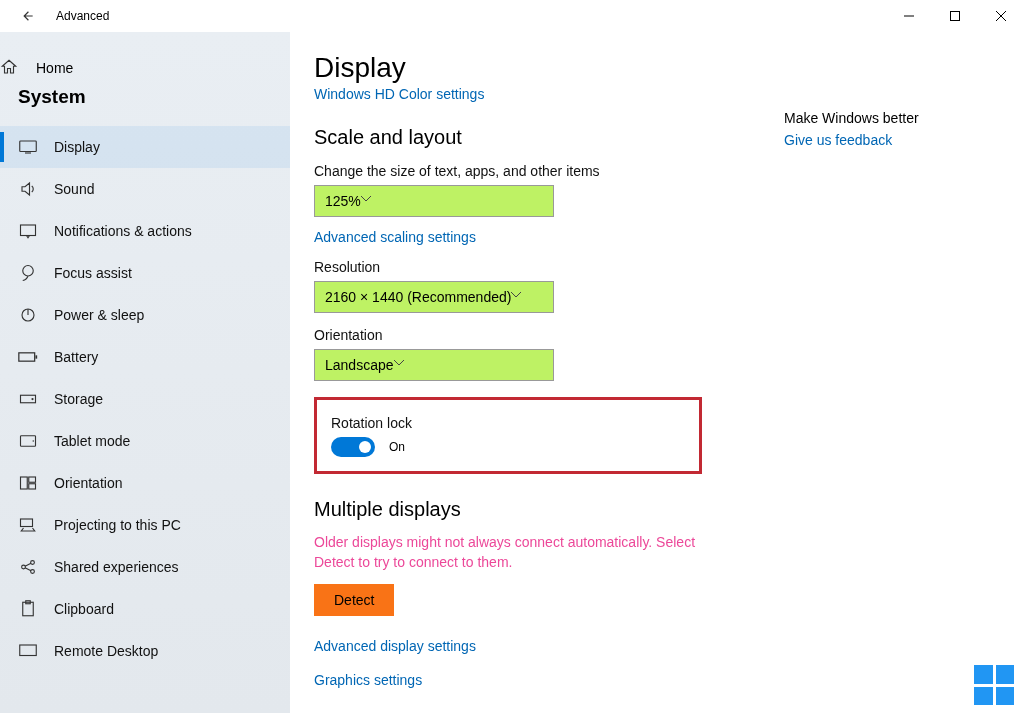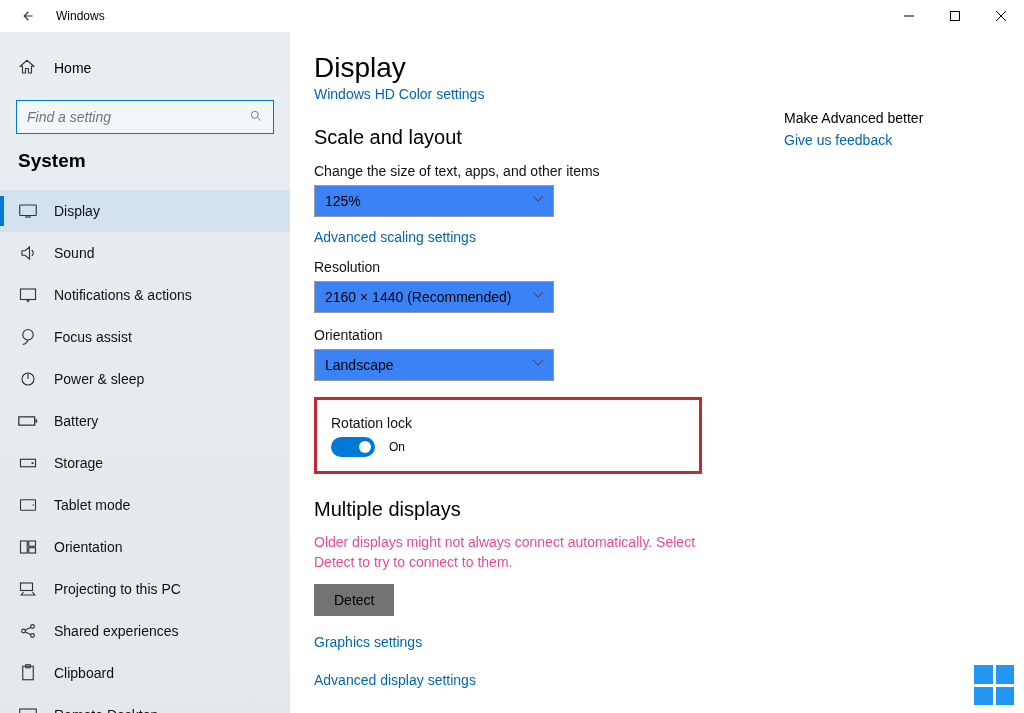--- a/index.html
+++ b/index.html
@@ -49,21 +49,20 @@
   
   .sidebar {
     width: 290px;
     background: linear-gradient(180deg, #e9eef3 0%, #e3e8ed 100%);
     padding-top: 18px;
     overflow: hidden;
   }
   .home-row {
     display: flex; align-items: center;
     height: 36px;
-    padding-left: 18px;
     cursor: pointer;
   }
   .home-row .lbl { margin-left: 18px; font-size: 14px; }
   .searchbox {
     margin: 14px 16px 16px 16px;
     height: 34px;
     border: 1px solid #0078d7;
     background: #f3f6f9;
     display: flex; align-items: center;
     padding: 0 10px;
@@ -110,22 +109,22 @@
     overflow: hidden;
     position: relative;
   }
   h1.page-title { font-size: 28px; font-weight: 400; margin-bottom: 2px; }
   .link { color: #0066b4; cursor: pointer; font-size: 14px; }
   h2.section { font-size: 20px; font-weight: 400; margin-top: 24px; margin-bottom: 12px; }
   .field-label { font-size: 14px; margin-top: 14px; margin-bottom: 6px; color: #111; }
   .select {
     width: 240px; height: 32px;
     border: 1px solid #999;
-    background: #3b82f6;
-    display: flex; align-items: center; justify-content: space-between;
+    background: #bef264;
+    display: flex; align-items: center; justify-content: flex-start;
     padding: 0 10px;
     cursor: pointer;
     font-size: 14px;
   }
   .chev {
     width: 10px; height: 10px;
     display: inline-block;
   }
   .chev svg { display: block; }
 
@@ -150,21 +149,21 @@
     width: 12px; height: 12px;
     border-radius: 50%;
     background: #fff;
     position: absolute; right: 4px; top: 4px;
   }
   .toggle-label { margin-left: 14px; font-size: 12px; }
 
   .helper { font-size: 14px; color: #ec4899; line-height: 1.4; max-width: 390px; margin-top: 4px;}
   .btn {
     display: inline-block;
-    background: #737373;
+    background: #f97316;
     border: none;
     padding: 8px 20px;
     font-size: 14px;
     margin-top: 12px;
     cursor: pointer;
   }
 
   
   .right-col {
     position: absolute;
@@ -196,21 +195,21 @@
 </style>
 </head>
 <body>
 
 <div class="titlebar">
   <div class="back">
     <svg width="14" height="14" viewBox="0 0 24 24">
         <path d="M20 11H7.8l5.6-5.6L12 4l-8 8 8 8 1.4-1.4L7.8 13H20z" fill="#333"></path>
       </svg>
   </div>
-  <div class="title">Windows</div>
+  <div class="title">Advanced</div>
   <div class="win-controls">
     <div class="ctrl">
         <svg width="10" height="10">
           <line x1="0" y1="5" x2="10" y2="5" stroke="#000" stroke-width="1"></line>
         </svg>
       </div>
     <div class="ctrl">
         <svg width="10" height="10">
           <rect x="0.5" y="0.5" width="9" height="9" fill="none" stroke="#000" stroke-width="1"></rect>
         </svg>
@@ -226,27 +225,20 @@
 
 <div class="container">
 
   <aside class="sidebar">
     <div class="home-row">
       <span><svg width="18" height="18" viewBox="0 0 24 24">
             <path d="M12 3l9 8h-3v9h-4v-6h-4v6H6v-9H3z" fill="none" stroke="#333" stroke-width="1.5"></path>
           </svg></span>
       <span class="lbl">Home</span>
     </div>
-    <div class="searchbox">
-      <input type="text" placeholder="Find a setting" style="">
-      <span class="icon"><svg width="14" height="14" viewBox="0 0 24 24">
-            <circle cx="10" cy="10" r="6" fill="none" stroke="#666" stroke-width="1.5"></circle>
-            <line x1="15" y1="15" x2="20" y2="20" stroke="#666" stroke-width="1.5"></line>
-          </svg></span>
-    </div>
     <div class="section-label">System</div>
     <ul class="navlist">
       <li class="navitem active">
         <span class="nicon">
             <svg width="18" height="14" viewBox="0 0 24 18">
               <rect x="1" y="1" width="22" height="14" rx="1" fill="none" stroke="#333" stroke-width="1.5"></rect>
               <line x1="8" y1="17" x2="16" y2="17" stroke="#333" stroke-width="1.5"></line>
             </svg>
           </span>
         <span class="nlabel">Display</span>
@@ -409,30 +401,30 @@
           <div class="knob"></div>
         </div>
         <span class="toggle-label">On</span>
       </div>
     </div>
 
     <h2 class="section">Multiple displays</h2>
     <div class="helper">Older displays might not always connect automatically. Select Detect to try to connect to them.</div>
     <button class="btn">Detect</button>
 
+    <div style="margin-top:22px">
+      <span class="link">Advanced display settings</span>
+    </div>
     <div style="margin-top:18px">
       <span class="link">Graphics settings</span>
     </div>
-    <div style="margin-top:22px">
-      <span class="link">Advanced display settings</span>
-    </div>
 
     
     <div class="right-col">
-      <div class="rtitle">Make Advanced better</div>
+      <div class="rtitle">Make Windows better</div>
       <span class="link">Give us feedback</span>
     </div>
   </main>
 </div>
 
 <div class="watermark">
   <div class="sq">
     <span></span>
       <span></span>
       <span></span>

